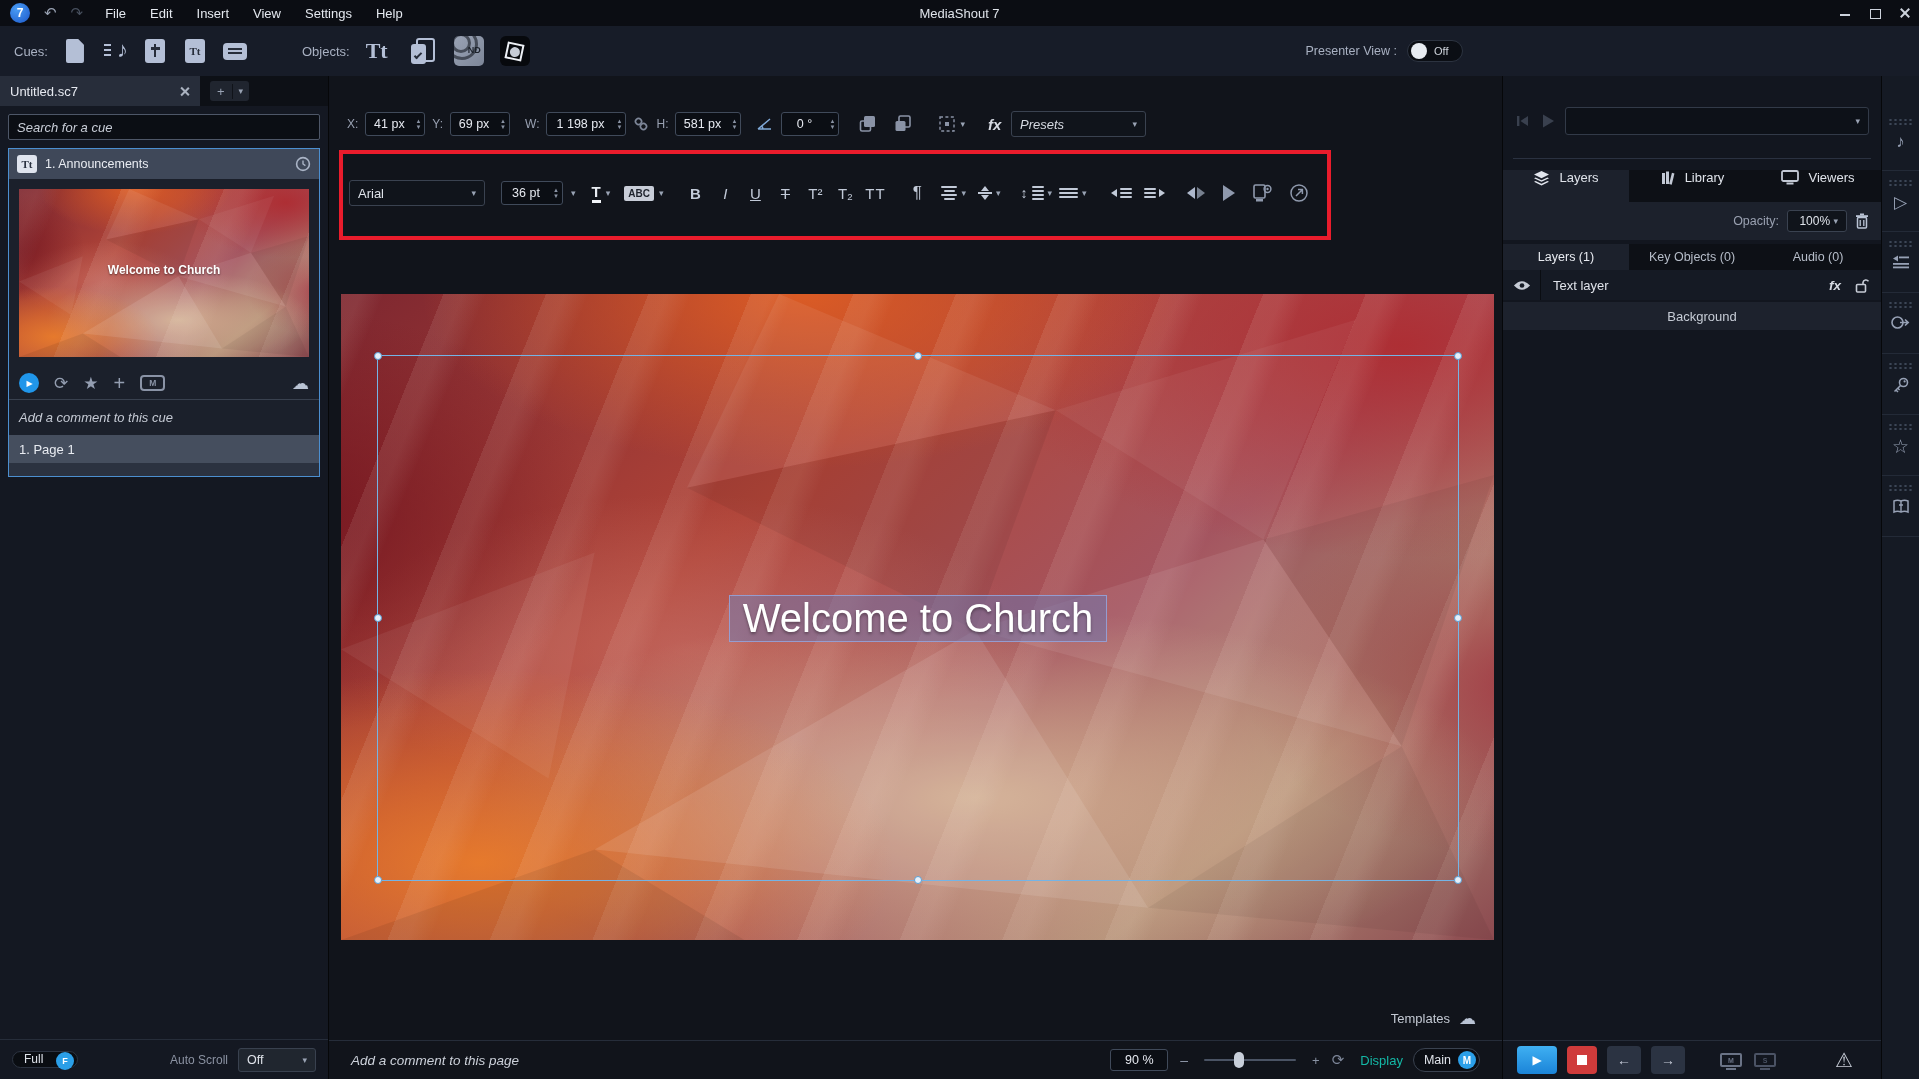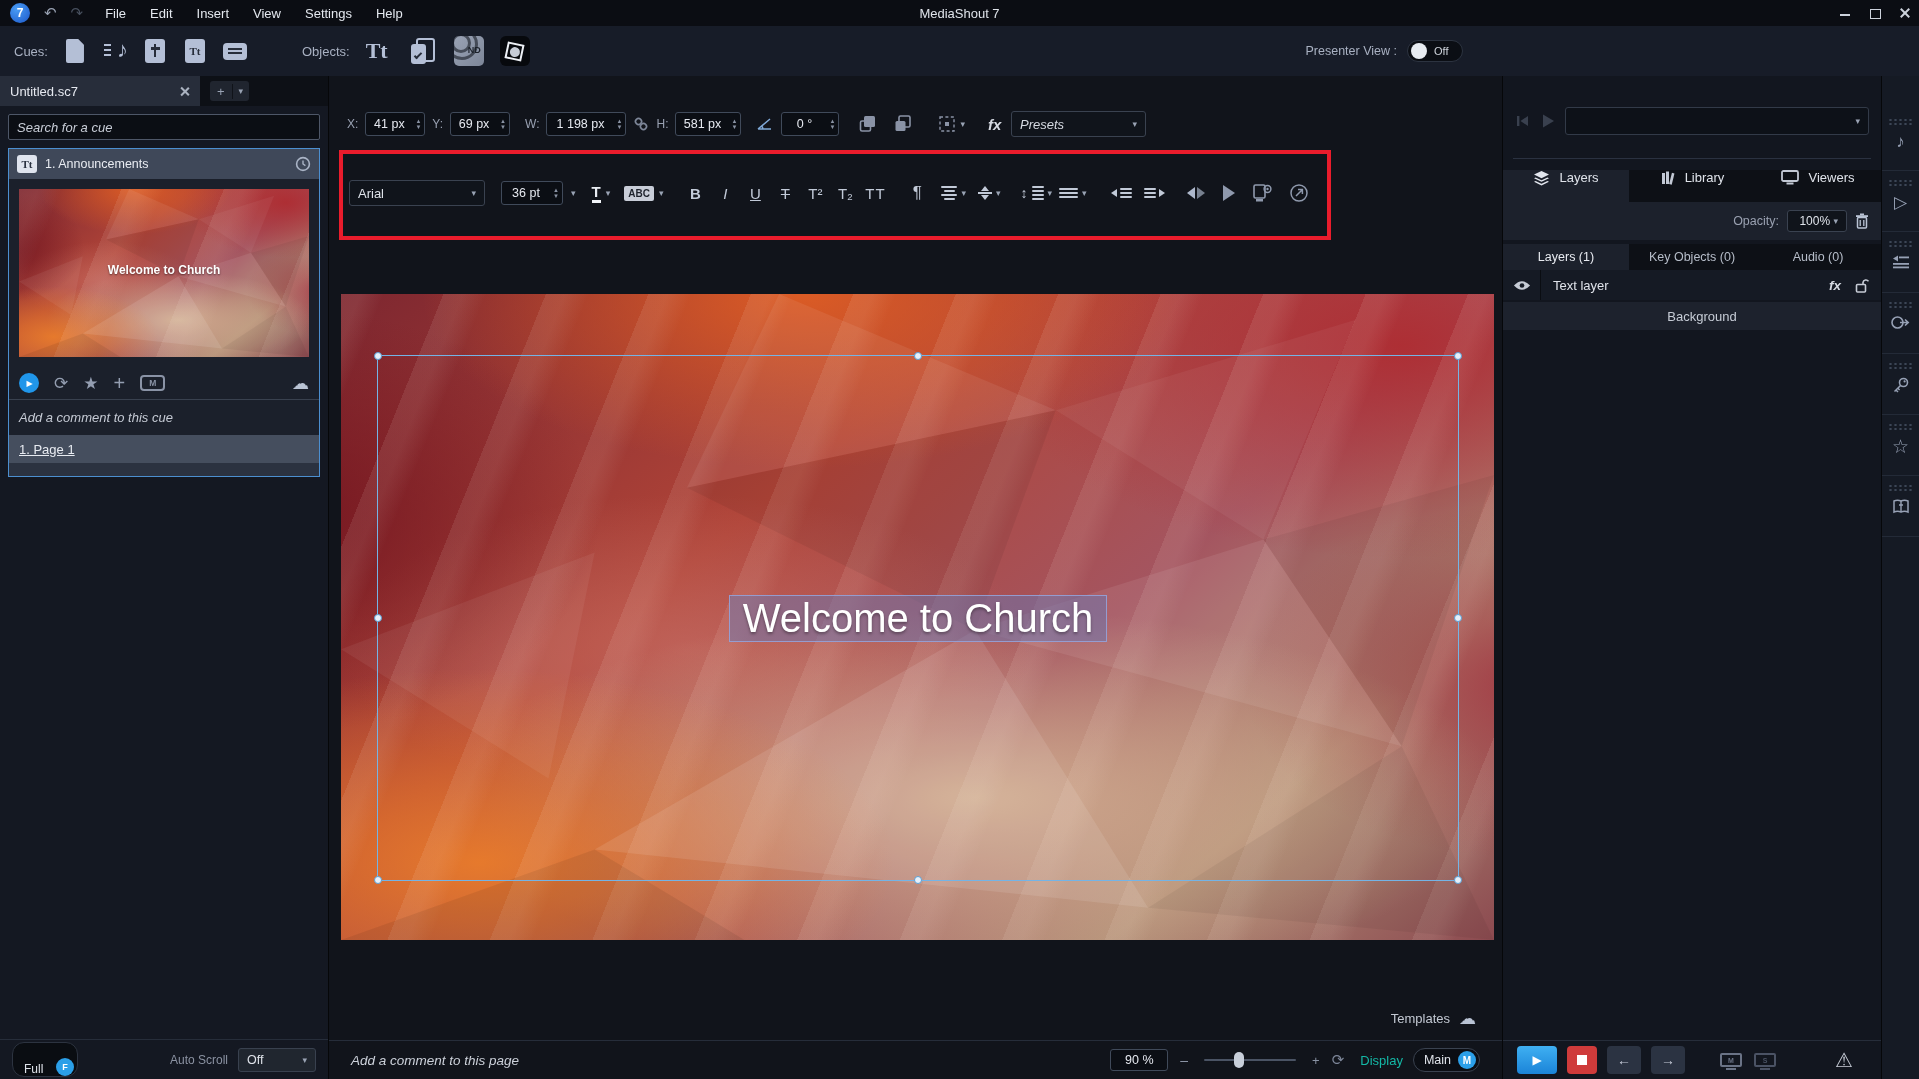--- a/index.html
+++ b/index.html
@@ -96,26 +96,26 @@
   .cuetitle{ font-size:12.5px; color:#e9ecf2; flex:1;}
   .thumb{ margin:10px; height:168px; position:relative; overflow:hidden;}
   .thumb .txt{ position:absolute; left:0; right:0; top:44%; text-align:center; color:#fff; font-size:12px; font-weight:bold; text-shadow:0 1px 2px rgba(0,0,0,.5);}
   .cueicons{ height:32px; display:flex; align-items:center; padding:0 10px; gap:15px;}
   .playcirc{ width:20px; height:20px; border-radius:50%; background:#2096ea; display:flex; align-items:center; justify-content:center;}
   .playcirc span{ color:#fff; font-size:8px; margin-left:1px;}
   .cueicons .g{ font-size:17px; color:#949eb1;}
   .mbadge{ width:25px; height:16px; border:2px solid #8a93a6; border-radius:4px; display:flex; align-items:center; justify-content:center;}
   .mbadge span{ font-size:8.5px; font-weight:bold; color:#8a93a6;}
   .cuecomment{ border-top:1px solid #39414f; padding:10px; font-style:italic; font-size:13px; color:#c6cbd5;}
-  .pagerow{ height:28px; background:#454e5e; display:flex; align-items:center; padding:0 10px; font-size:13px; color:#e8ebf1;text-decoration:underline;}
+  .pagerow{ height:28px; background:#454e5e; display:flex; align-items:center; padding:0 10px; font-size:13px; color:#e8ebf1;}
   .emptyrow{ height:13px; background:#2b3240;}
   .leftfooter{ position:absolute; left:0; right:0; bottom:0; height:40px; border-top:1px solid #262d3a;
                display:flex; align-items:center; padding:0 12px; background:#141822;}
-  .fullpill{ width:66px; height:35px; border-radius:12px; background:#0a0d12; border:1px solid #2c3340;
-             display:flex; align-items:flex-end; padding:0 3px;}
+  .fullpill{ width:66px; height:17px; border-radius:12px; background:#0a0d12; border:1px solid #2c3340;
+             display:flex; align-items:flex-start; padding:0 3px;}
   .fullpill .t{ font-size:12px; color:#dfe3ea; margin-left:8px; flex:1;}
   .fknob{ width:18px; height:18px; border-radius:50%; background:#2b9fe8; color:#fff; font-size:9px; font-weight:bold;
           display:flex; align-items:center; justify-content:center;}
   .asl{ margin-left:auto; font-size:12px; color:#8b92a2; margin-right:10px;}
   .ascombo{ width:78px; height:24px; background:#20262f; border:1px solid #39414f; border-radius:3px;
             display:flex; align-items:center; padding:0 8px;}
   .ascombo .v{ font-size:12.5px; color:#dfe3ea; flex:1;}
 
   
   .center{ position:absolute; left:328px; top:76px; width:1174px; bottom:0; background:#11141b; border-left:1px solid #060709;}

